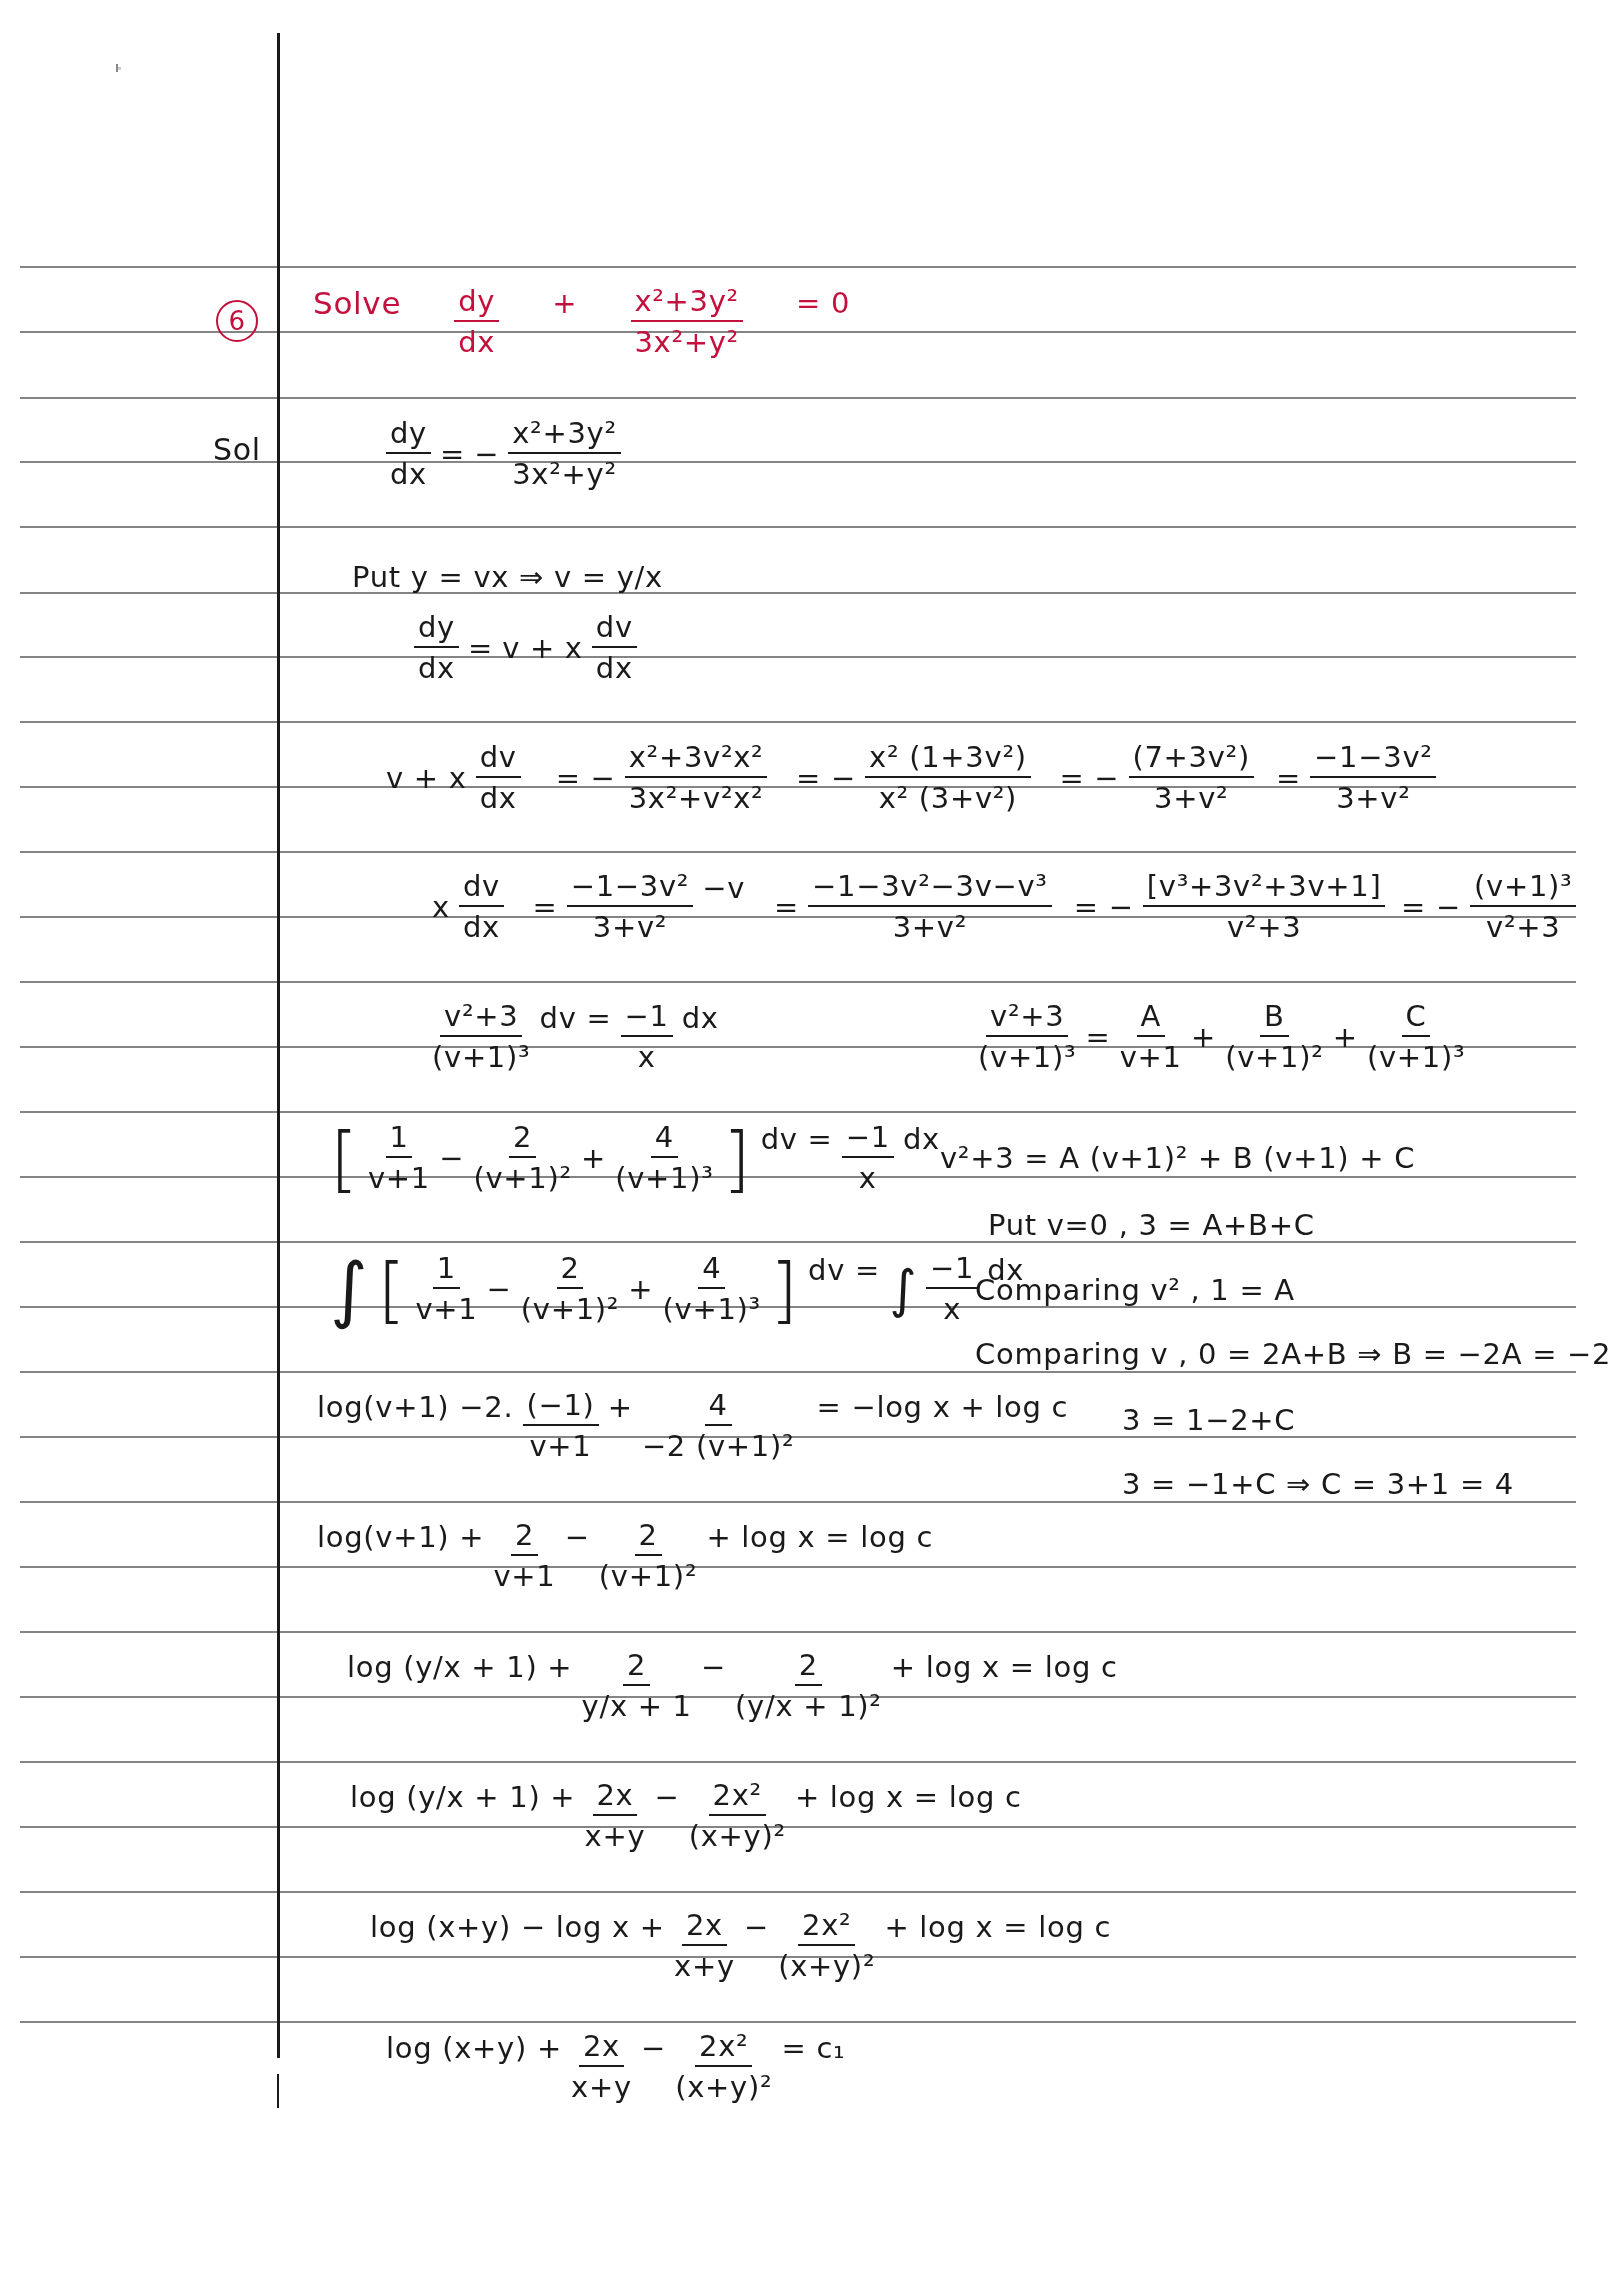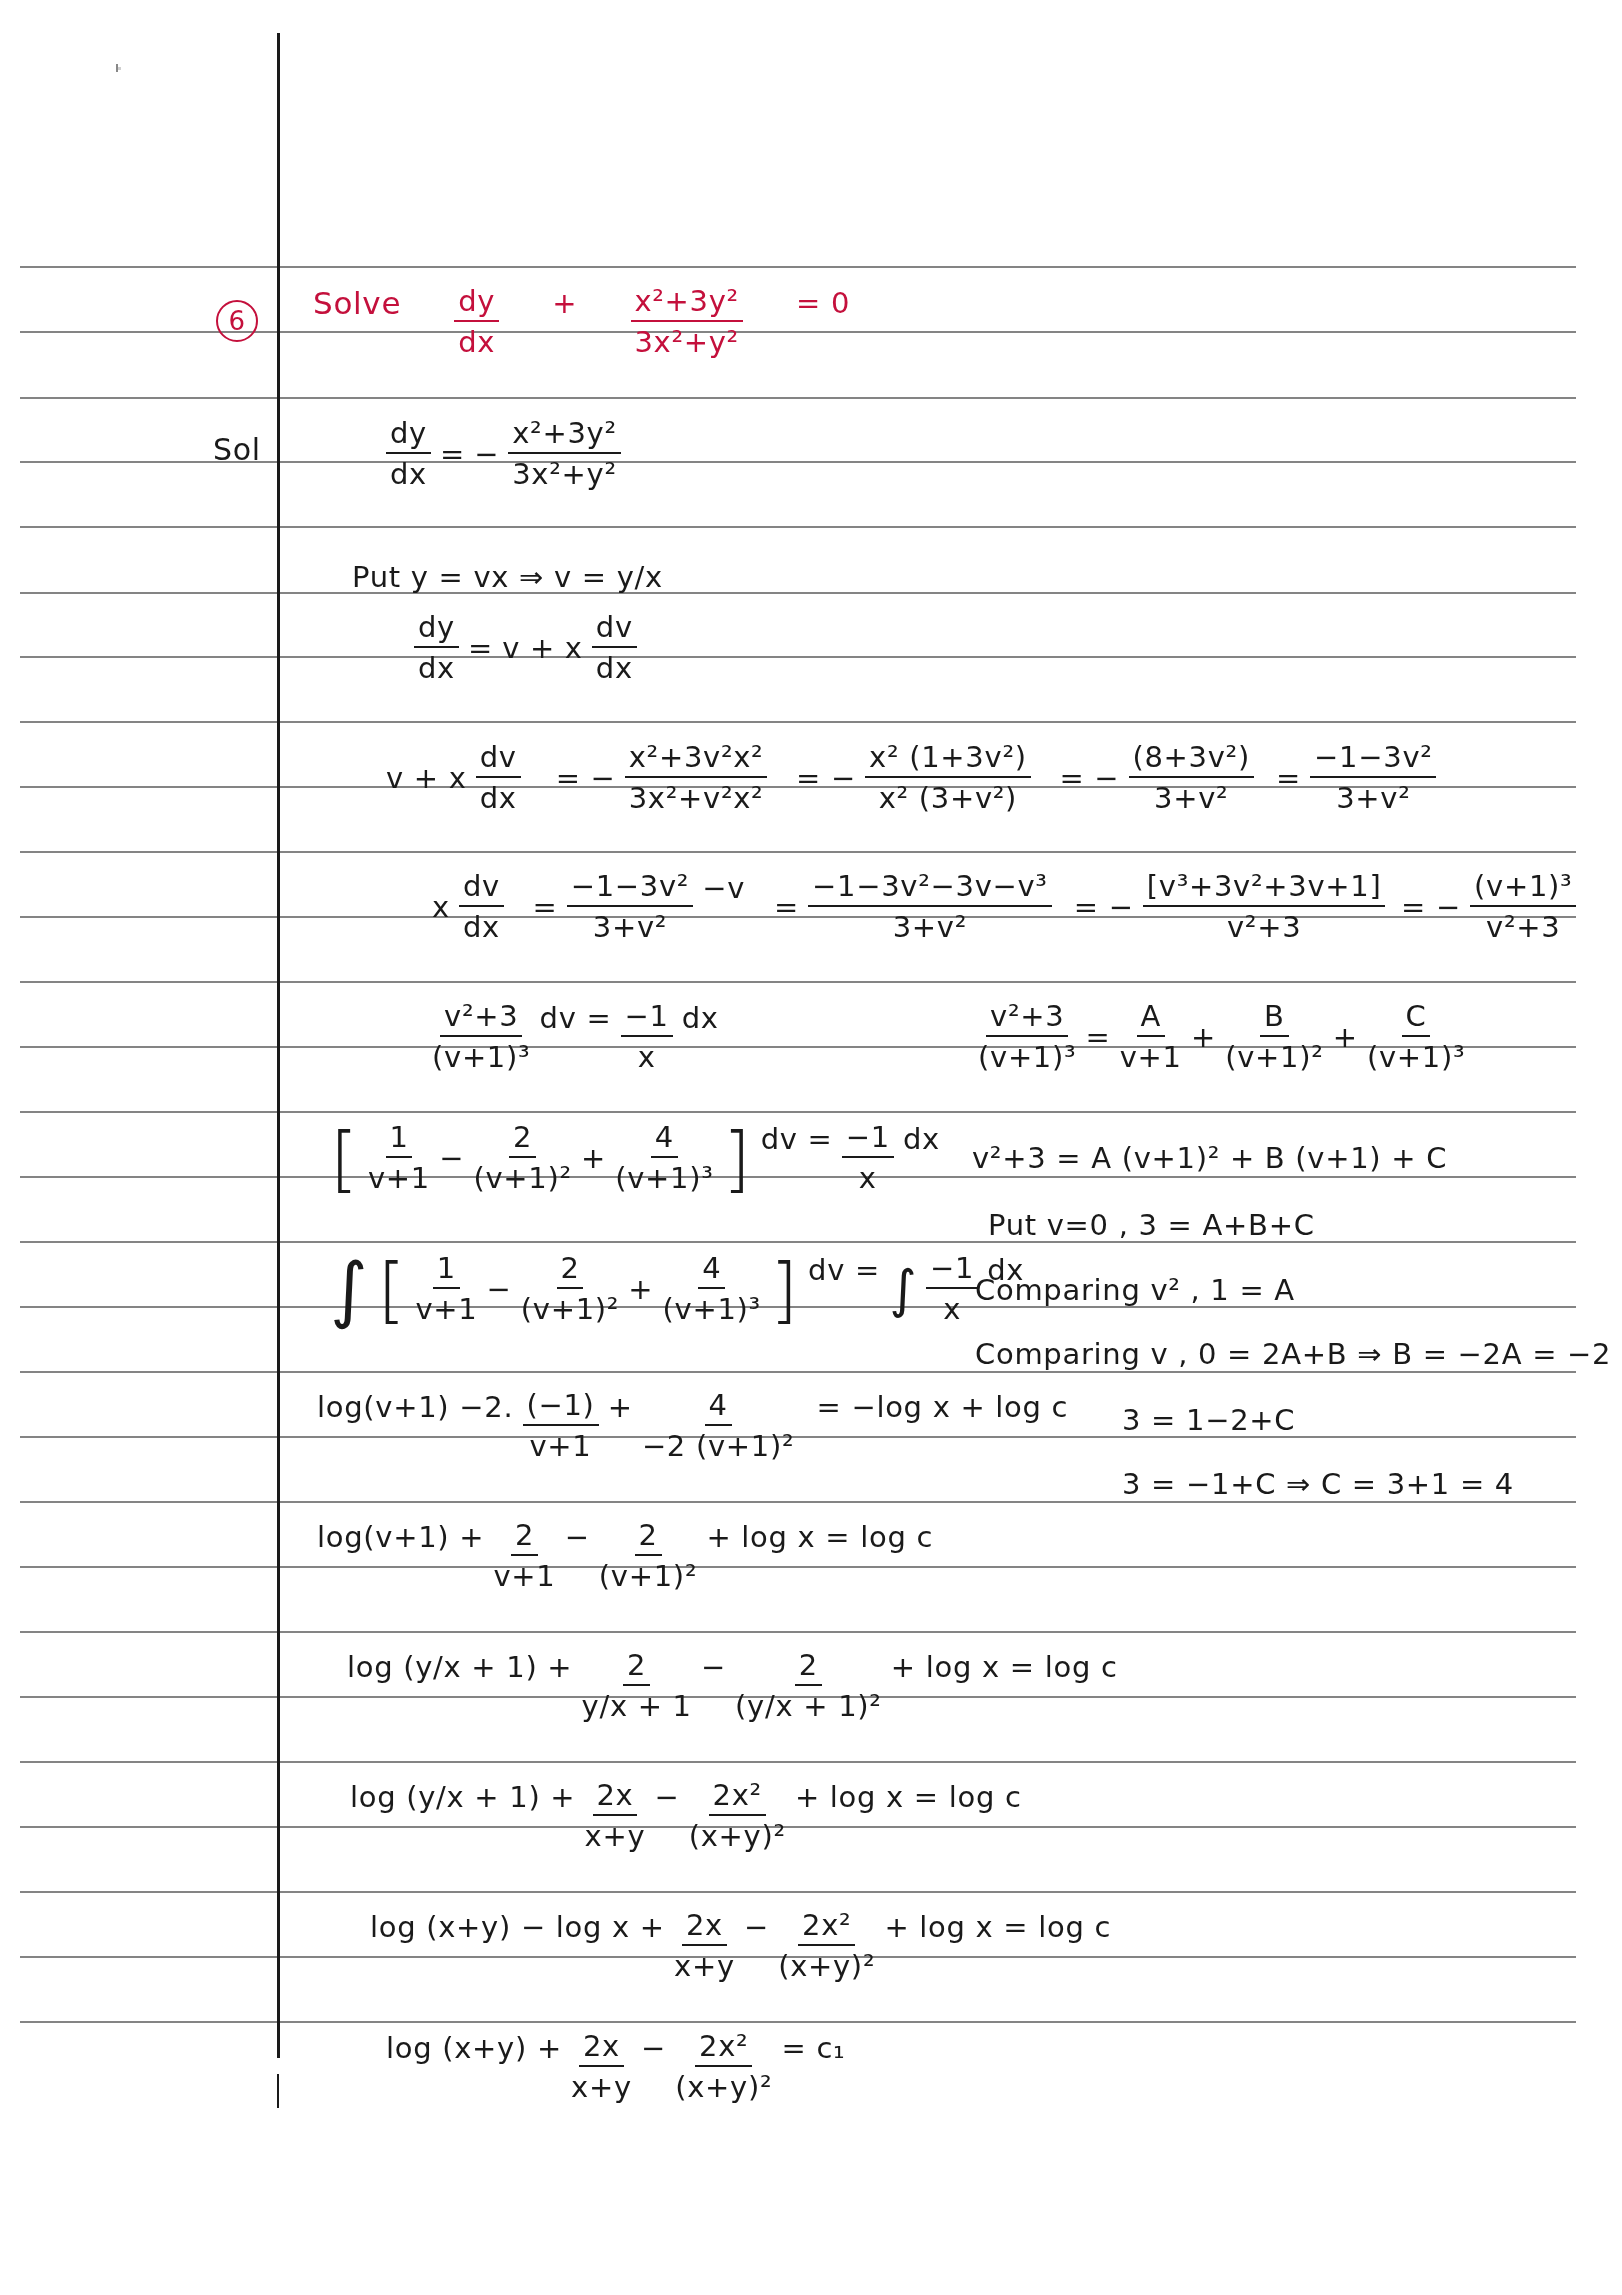--- a/index.html
+++ b/index.html
@@ -124,21 +124,21 @@
       <span class="num">x²+3v²x²</span>
       <span class="den">3x²+v²x²</span>
     </span>
   <span class="op" style="margin-left:19.6px;">= −</span>
   <span class="frac">
       <span class="num">x² (1+3v²)</span>
       <span class="den">x² (3+v²)</span>
     </span>
   <span class="op" style="margin-left:19.6px;">= −</span>
   <span class="frac">
-      <span class="num">(8+3v²)</span>
+      <span class="num">(7+3v²)</span>
       <span class="den">3+v²</span>
     </span>
   <span class="op" style="margin-left:13px;">=</span>
   <span class="frac">
       <span class="num">−1−3v²</span>
       <span class="den">3+v²</span>
     </span>
 </div>
 
 <div class="line" style="left:432px;top:872px;">
@@ -223,21 +223,21 @@
     </span>
   <span class="big-bracket">]</span>
   <span class="op" style="margin-top:-37px;">dv  =</span>
   <span class="frac">
       <span class="num">−1</span>
       <span class="den">x</span>
     </span>
   <span class="op" style="margin-top:-37px;">dx</span>
 </div>
 
-<div class="line side" style="left:972px;top:1144px;justify-content:flex-end;">
+<div class="line side" style="left:940px;top:1144px;justify-content:flex-end;">
   <span>v²+3  =  A (v+1)² + B (v+1) + C</span>
 </div>
 <div class="line side" style="left:988px;top:1211px;">
   <span>Put v=0 ,  3 = A+B+C</span>
 </div>
 
 <div class="line" style="left:330px;top:1253px;">
   <span class="integral">∫</span>
   <span class="big-bracket">[</span>
   <span class="frac">

